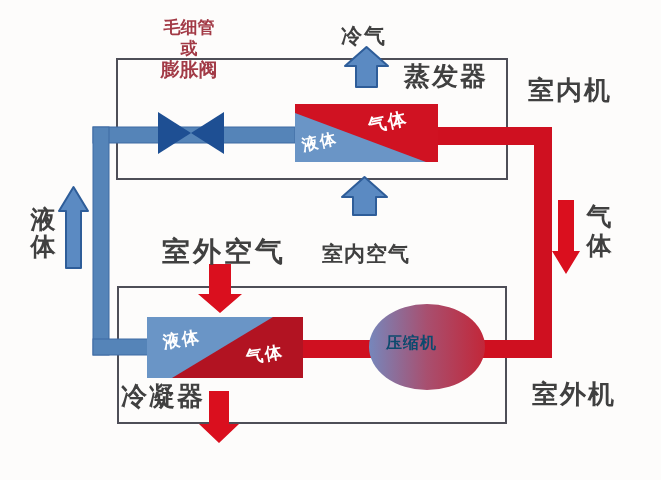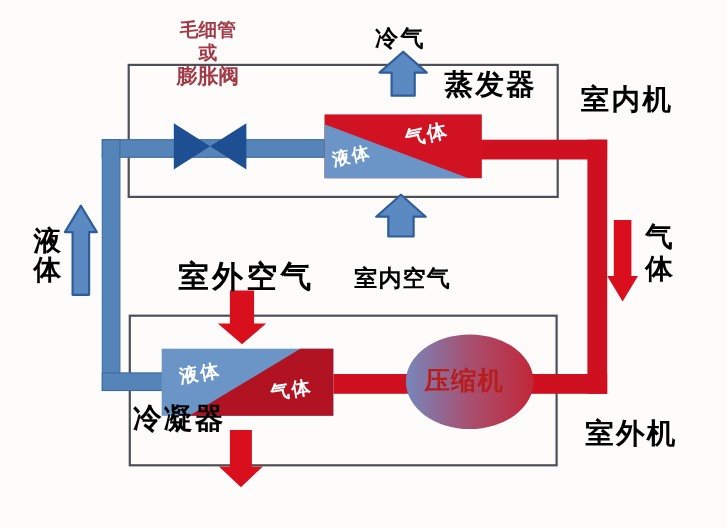--- a/index.html
+++ b/index.html
@@ -4,36 +4,36 @@
 <style>
   html,body{margin:0;padding:0;background:#f7f6f4;}
   .canvas{
     position:relative;width:661px;height:480px;background:#fdfcfb;
     overflow:hidden;font-family:"Liberation Sans",sans-serif;
   }
   .box{position:absolute;border:2px solid #4e4e57;background:transparent;}
   .box.indoor{left:116px;top:58px;width:388px;height:118px;}
   .box.outdoor{left:117px;top:286px;width:386px;height:134px;}
   svg.layer{position:absolute;left:0;top:0;}
-  .lbl{position:absolute;font-weight:bold;color:#000000;line-height:1.12;white-space:nowrap;}
+  .lbl{position:absolute;font-weight:bold;color:#404040;line-height:1.12;white-space:nowrap;}
   .lbl.cold-air{left:341px;top:24px;font-size:21px;letter-spacing:2px;}
   .lbl.evaporator{left:404px;top:62px;font-size:26px;letter-spacing:2px;}
   .lbl.indoor-unit{left:528px;top:76px;font-size:26px;letter-spacing:2px;}
   .lbl.capillary{left:140px;top:17px;width:98px;text-align:center;color:#a23a46;
     font-size:17px;line-height:21px;white-space:normal;}
   .lbl.capillary .l3{font-size:19px;}
   .lbl.stacked{white-space:normal;word-break:break-all;text-align:center;}
   .lbl.liquid-side{left:27px;top:206px;width:32px;font-size:25px;line-height:27px;}
   .lbl.gas-side{left:583px;top:202px;width:32px;font-size:25px;line-height:29px;}
   .lbl.indoor-air{left:322px;top:218px;font-size:21px;letter-spacing:1px;margin-top:24px;}
   .lbl.outdoor-air{left:162px;top:236px;font-size:28px;letter-spacing:3px;}
-  .lbl.condenser{left:121px;top:366px;font-size:26px;letter-spacing:2px;}
+  .lbl.condenser{left:121px;top:382px;font-size:26px;letter-spacing:2px;}
   .lbl.outdoor-unit{left:532px;top:380px;font-size:26px;letter-spacing:2px;}
   .lbl.hot-air{left:188px;top:437px;font-size:28px;letter-spacing:4px;}
-  .lbl.compressor{left:386px;top:334px;font-size:23px;letter-spacing:1px;color:#b91c1c;}
+  .lbl.compressor{left:386px;top:334px;font-size:16px;letter-spacing:1px;color:#0c4a6e;}
   .hx-lbl{position:absolute;font-weight:bold;color:#ffffff;letter-spacing:2px;white-space:nowrap;}
   .hx-lbl.evap-gas{left:368px;top:110px;font-size:18px;transform:rotate(-12deg);}
   .hx-lbl.evap-liquid{left:302px;top:132px;font-size:16px;transform:rotate(-12deg);}
   .hx-lbl.cond-liquid{left:163px;top:328px;font-size:17px;transform:rotate(-9deg);}
   .hx-lbl.cond-gas{left:246px;top:343px;font-size:17px;transform:rotate(-9deg);}
 </style>
 </head>
 <body>
 
 <div class="canvas">

